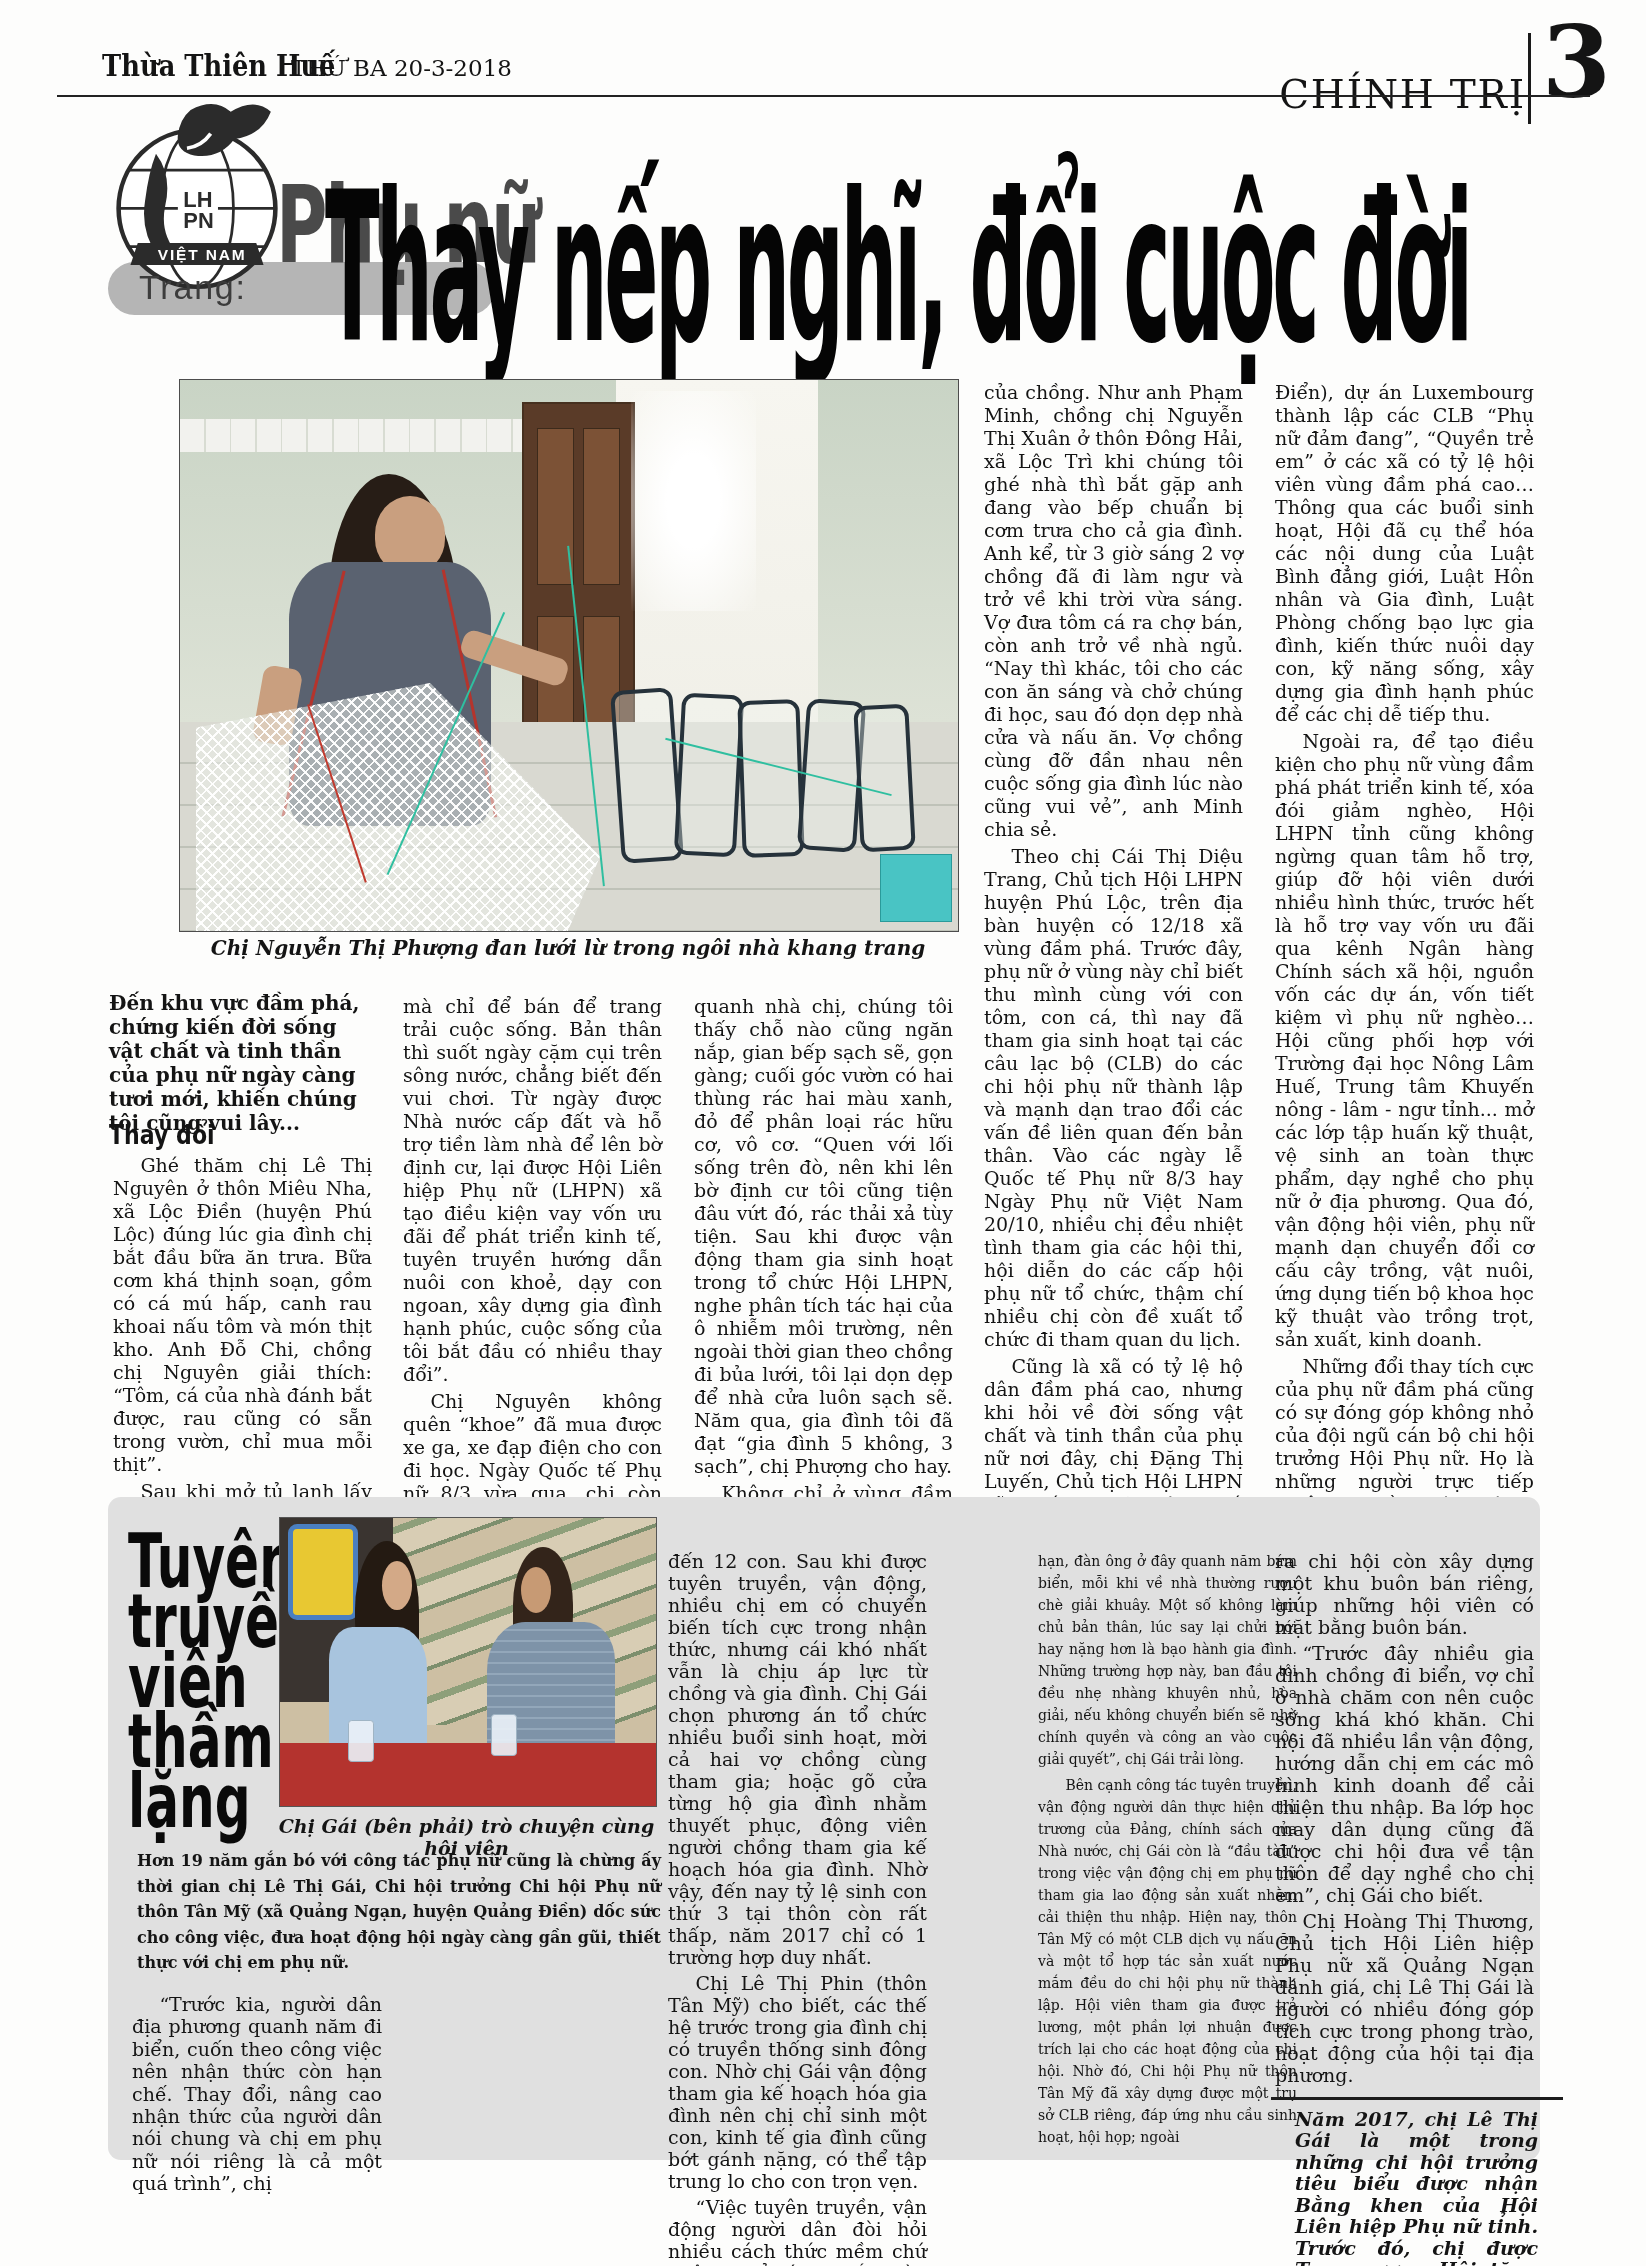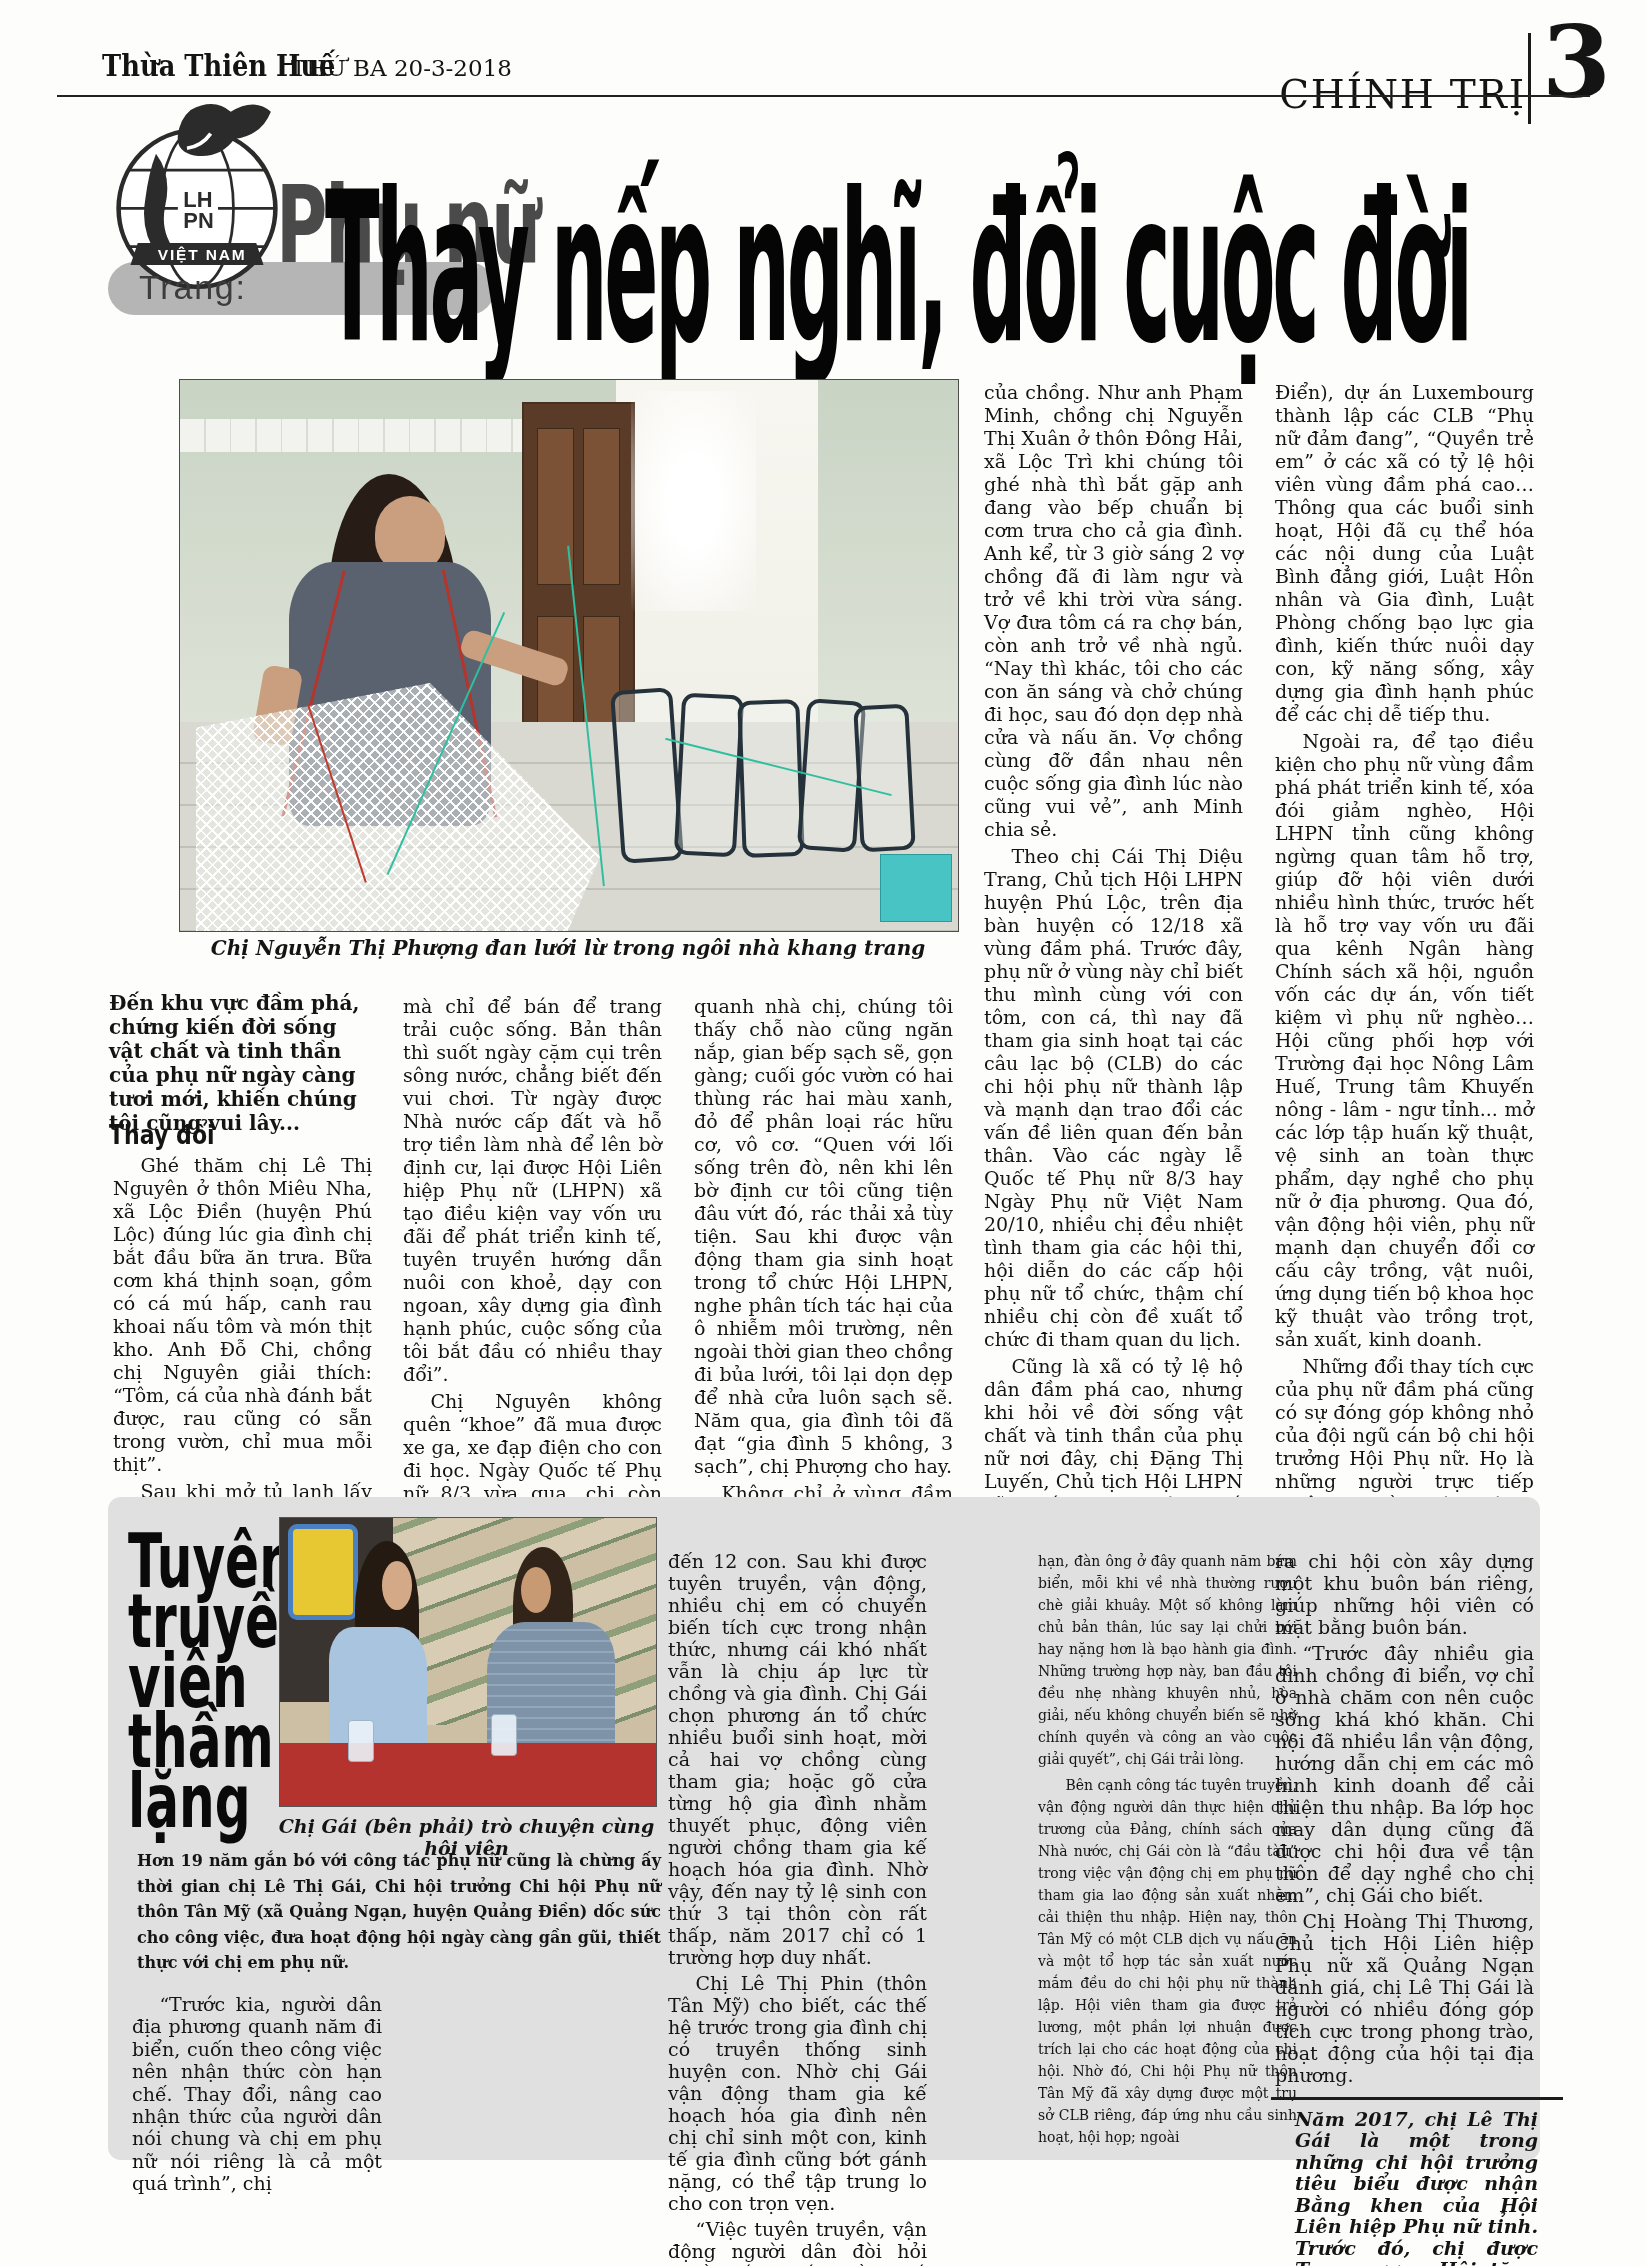--- a/index.html
+++ b/index.html
@@ -216,21 +216,21 @@
     <div class="p2-glass" style="left:56%;top:68%;"></div>
   </div>
   <div class="abs" id="caption2">Chị Gái (bên phải) trò chuyện cùng hội viên</div>
 
   <div class="abs" id="a2-lead">Hơn 19 năm gắn bó với công tác phụ nữ cũng là chừng ấy thời gian chị Lê Thị Gái, Chi hội trưởng Chi hội Phụ nữ thôn Tân Mỹ (xã Quảng Ngạn, huyện Quảng Điền) dốc sức cho công việc, đưa hoạt động hội ngày càng gần gũi, thiết thực với chị em phụ nữ.</div>
   <div class="col" id="a2-colA">
       <p class="pk-para">“Trước kia, người dân địa phương quanh năm đi biển, cuốn theo công việc nên nhận thức còn hạn chế. Thay đổi, nâng cao nhận thức của người dân nói chung và chị em phụ nữ nói riêng là cả một quá trình”, chị</p>
     </div>
   <div class="col" id="a2-col3">
       <p class="pk-cont">đến 12 con. Sau khi được tuyên truyền, vận động, nhiều chị em có chuyển biến tích cực trong nhận thức, nhưng cái khó nhất vẫn là chịu áp lực từ chồng và gia đình. Chị Gái chọn phương án tổ chức nhiều buổi sinh hoạt, mời cả hai vợ chồng cùng tham gia; hoặc gõ cửa từng hộ gia đình nhằm thuyết phục, động viên người chồng tham gia kế hoạch hóa gia đình. Nhờ vậy, đến nay tỷ lệ sinh con thứ 3 tại thôn còn rất thấp, năm 2017 chỉ có 1 trường hợp duy nhất.</p>
-      <p class="pk-para">Chị Lê Thị Phin (thôn Tân Mỹ) cho biết, các thế hệ trước trong gia đình chị có truyền thống sinh huyện con. Nhờ chị Gái vận động tham gia kế hoạch hóa gia đình nên chị chỉ sinh một con, kinh tế gia đình cũng bớt gánh nặng, có thể tập trung lo cho con trọn vẹn.</p>
+      <p class="pk-para">Chị Lê Thị Phin (thôn Tân Mỹ) cho biết, các thế hệ trước trong gia đình chị có truyền thống sinh đông con. Nhờ chị Gái vận động tham gia kế hoạch hóa gia đình nên chị chỉ sinh một con, kinh tế gia đình cũng bớt gánh nặng, có thể tập trung lo cho con trọn vẹn.</p>
       <p class="pk-para">“Việc tuyên truyền, vận động người dân đòi hỏi nhiều cách thức mềm chứ không thể cứng nhắc. Tùy từng đối tượng mà có cách tuyên truyền riêng phù hợp, lúc mềm mỏng lúc cứng rắn. Chẳng</p>
     </div>
   <div class="col" id="a2-col4">
       <p class="pk-cont">hạn, đàn ông ở đây quanh năm bám biển, mỗi khi về nhà thường rượu chè giải khuây. Một số không làm chủ bản thân, lúc say lại chửi bới hay nặng hơn là bạo hành gia đình. Những trường hợp này, ban đầu tôi đều nhẹ nhàng khuyên nhủ, hòa giải, nếu không chuyển biến sẽ nhờ chính quyền và công an vào cuộc giải quyết”, chị Gái trải lòng.</p>
       <p class="pk-para">Bên cạnh công tác tuyên truyền, vận động người dân thực hiện chủ trương của Đảng, chính sách của Nhà nước, chị Gái còn là “đầu tàu” trong việc vận động chị em phụ nữ tham gia lao động sản xuất nhằm cải thiện thu nhập. Hiện nay, thôn Tân Mỹ có một CLB dịch vụ nấu ăn và một tổ hợp tác sản xuất nước mắm đều do chi hội phụ nữ thành lập. Hội viên tham gia được trả lương, một phần lợi nhuận được trích lại cho các hoạt động của chi hội. Nhờ đó, Chi hội Phụ nữ thôn Tân Mỹ đã xây dựng được một trụ sở CLB riêng, đáp ứng nhu cầu sinh hoạt, hội họp; ngoài</p>
     </div>
   <div class="col" id="a2-col5">
     <div>
         <p class="pk-cont">ra chi hội còn xây dựng một khu buôn bán riêng, giúp những hội viên có mặt bằng buôn bán.</p>
         <p class="pk-para">“Trước đây nhiều gia đình chồng đi biển, vợ chỉ ở nhà chăm con nên cuộc sống khá khó khăn. Chi hội đã nhiều lần vận động, hướng dẫn chị em các mô hình kinh doanh để cải thiện thu nhập. Ba lớp học may dân dụng cũng đã được chi hội đưa về tận thôn để dạy nghề cho chị em”, chị Gái cho biết.</p>

